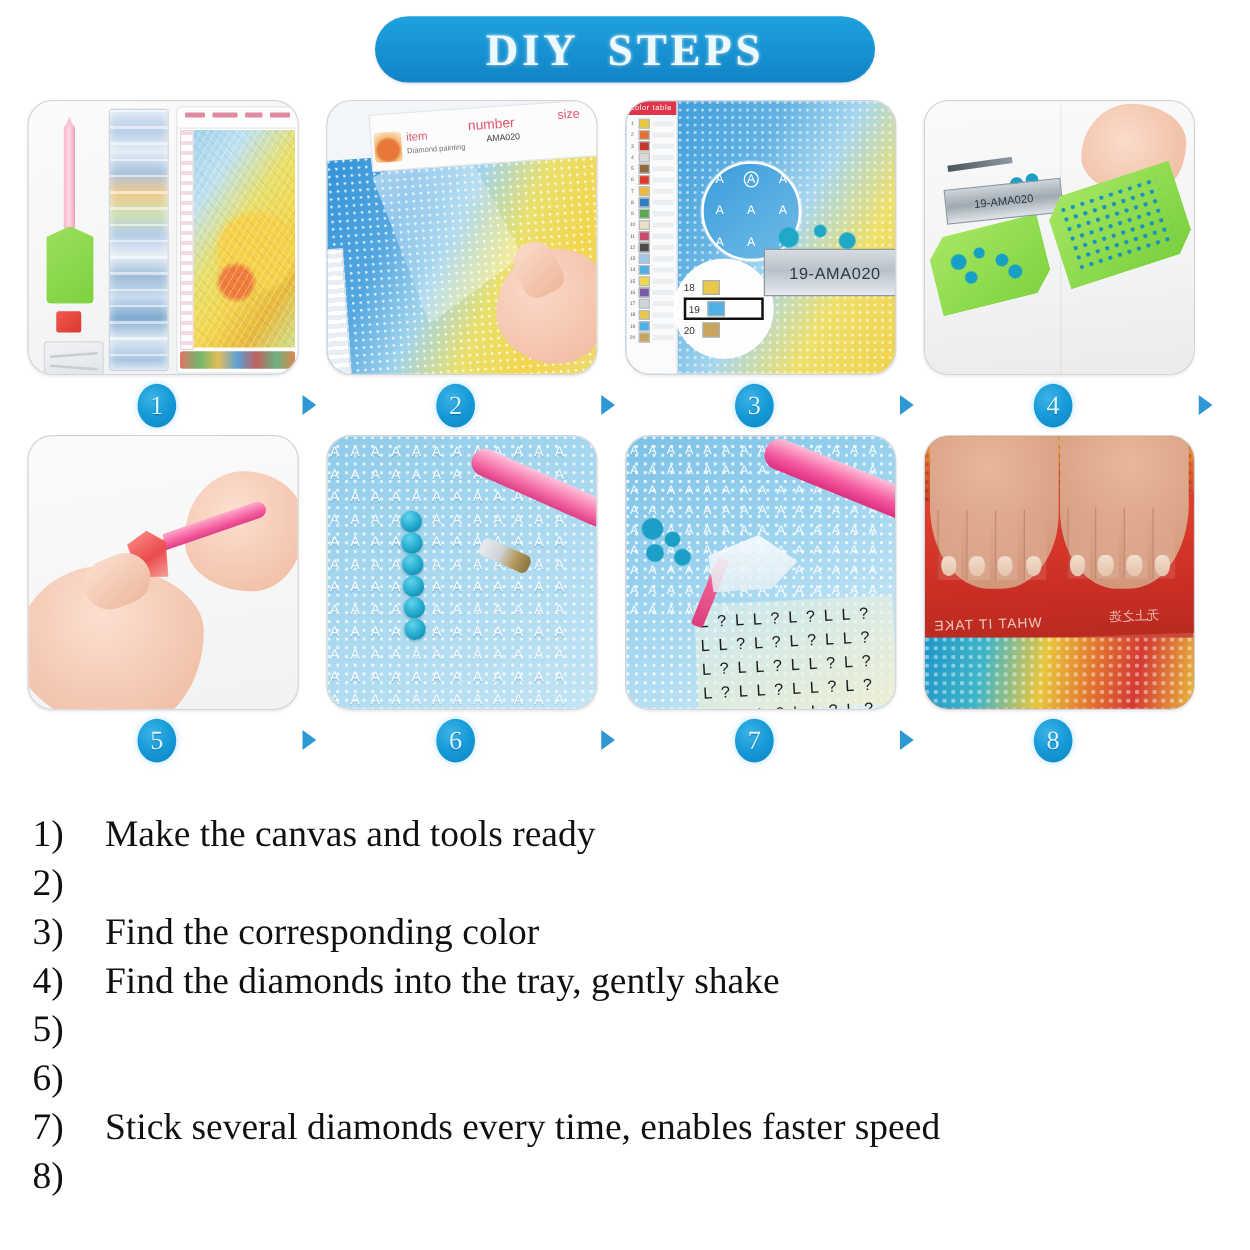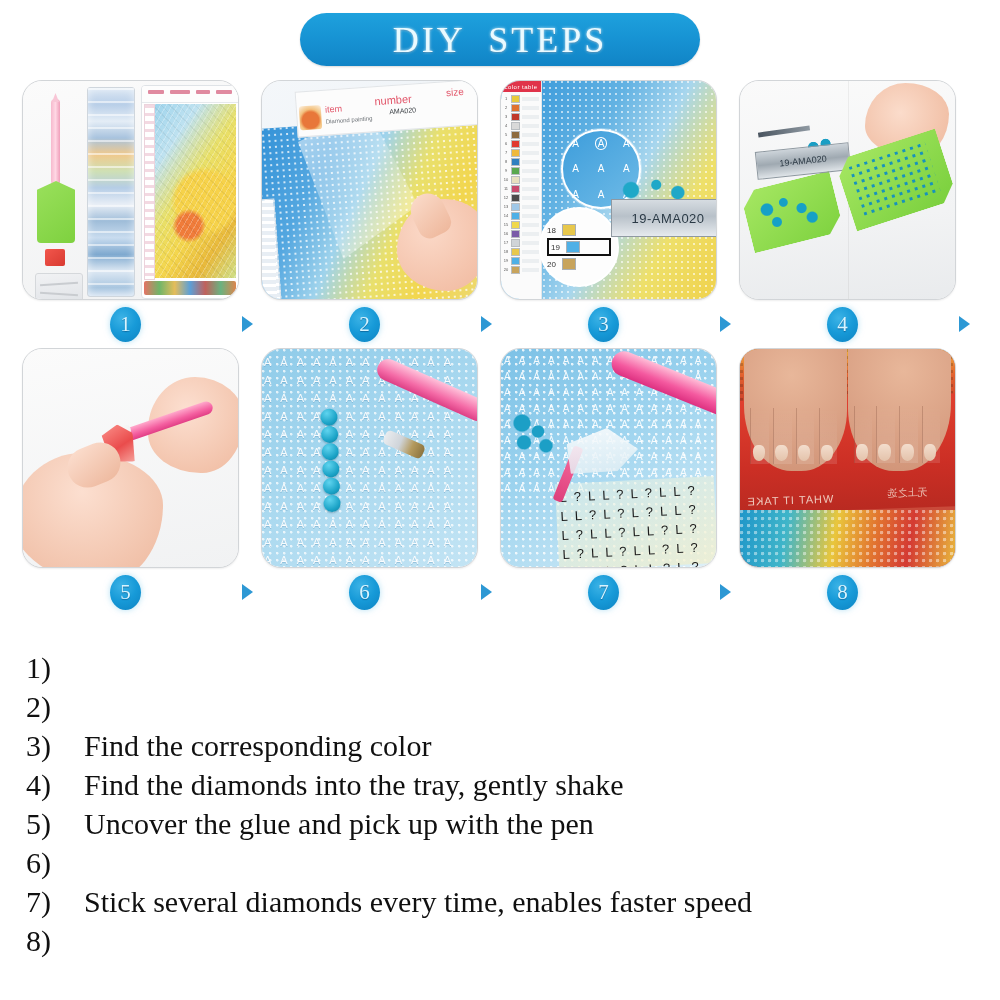--- a/index.html
+++ b/index.html
@@ -11,20 +11,21 @@
     position:relative;
   }
   .page{width:1000px;height:1000px;position:relative;}
 
   
   .title-wrap{
     width:100%;
     display:flex;justify-content:center;align-items:center;
     padding-top:13px;
     box-sizing:border-box;
+    font-weight:bold;
   }
   .title-pill{
     width:400px;height:53px;
     border-radius:27px;
     background:linear-gradient(180deg,#1ea1dd 0%,#1691d2 55%,#1184c6 100%);
     display:flex;align-items:center;justify-content:center;
     box-shadow:0 1px 2px rgba(0,0,0,.15);
   }
   .title-text{
     font-family:"Liberation Serif", serif;
@@ -691,35 +692,35 @@
       <div class="badge-cell">
         <div class="badge">8</div>
       </div>
     </div>
 
   </div>
 
   <div class="steps">
     <div class="step-line">
       <span class="step-num">1)</span>
+      <span class="step-txt">Make the canvas and tools ready</span>
     </div>
     <div class="step-line">
       <span class="step-num">2)</span>
     </div>
     <div class="step-line">
       <span class="step-num">3)</span>
       <span class="step-txt">Find the corresponding color</span>
     </div>
     <div class="step-line">
       <span class="step-num">4)</span>
       <span class="step-txt">Find the diamonds into the tray, gently shake</span>
     </div>
     <div class="step-line">
       <span class="step-num">5)</span>
-      <span class="step-txt">Uncover the glue and pick up with the pen</span>
     </div>
     <div class="step-line">
       <span class="step-num">6)</span>
     </div>
     <div class="step-line">
       <span class="step-num">7)</span>
       <span class="step-txt">Stick several diamonds every time, enables faster speed</span>
     </div>
     <div class="step-line">
       <span class="step-num">8)</span>

